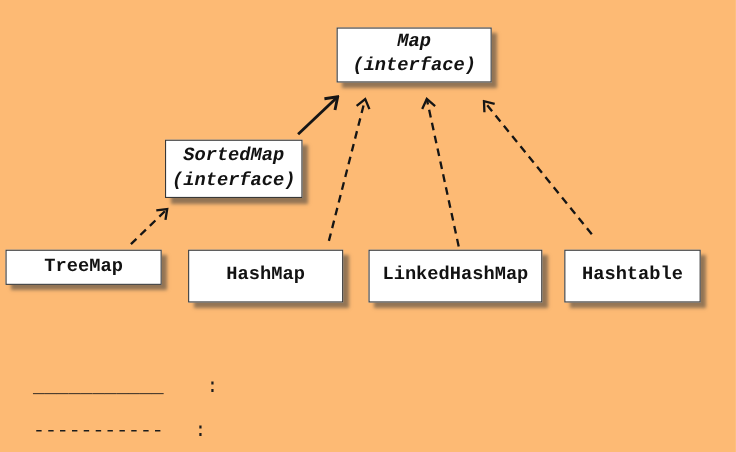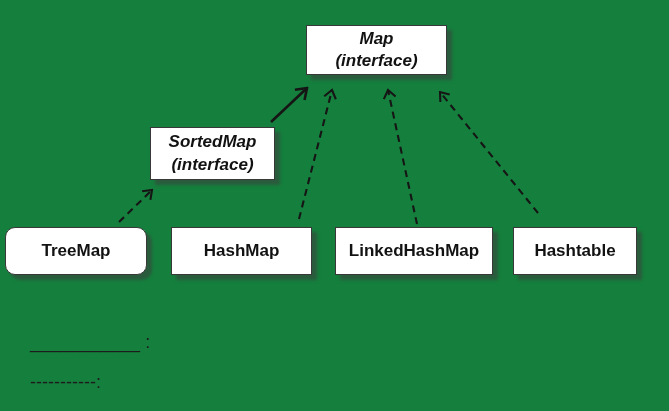--- a/index.html
+++ b/index.html
@@ -4,22 +4,22 @@
 <style>
   html, body {
     margin: 0;
     padding: 0;
     background: #ffffff;
   }
   .canvas {
     position: relative;
     width: 669px;
     height: 411px;
-    background: #15803d;
-    font-family: Liberation Sans, sans-serif;
+    background: #fdba74;
+    font-family: Liberation Mono, monospace;
     overflow: hidden;
   }
   .edges {
     position: absolute;
     left: 0;
     top: 0;
     pointer-events: none;
   }
   .edge-solid {
     stroke: #151515;
@@ -49,35 +49,37 @@
     font-size: 17px;
     font-weight: bold;
     line-height: 1.3;
     white-space: nowrap;
   }
   .node.interface .nl {
     font-style: italic;
   }
   .node-map            { left: 306px; top: 25px;  width: 141px; height: 50px; }
   .node-sortedmap      { left: 150px; top: 127px; width: 125px; height: 53px; align-items: center; }
-  .node-treemap        { left: 5px;   top: 227px; width: 142px; height: 48px; border-radius: 10px; }
+  .node-treemap        { left: 5px;   top: 227px; width: 142px; height: 32px; }
   .node-hashmap        { left: 171px; top: 227px; width: 141px; height: 48px; }
   .node-linkedhashmap  { left: 335px; top: 227px; width: 158px; height: 48px; }
   .node-hashtable      { left: 513px; top: 227px; width: 124px; height: 48px; }
   .legend {
     position: absolute;
     left: 30px;
     top: 332px;
     color: #1c1c1c;
     font-size: 18px;
   }
   .legend-row {
     height: 40px;
     display: flex;
+    align-items: center;
     white-space: pre;
+    gap: 28px;
   }
   .legend-symbol {
     letter-spacing: 0px;
   }
 </style>
 </head>
 <body>
 
 <div class="canvas">
 

